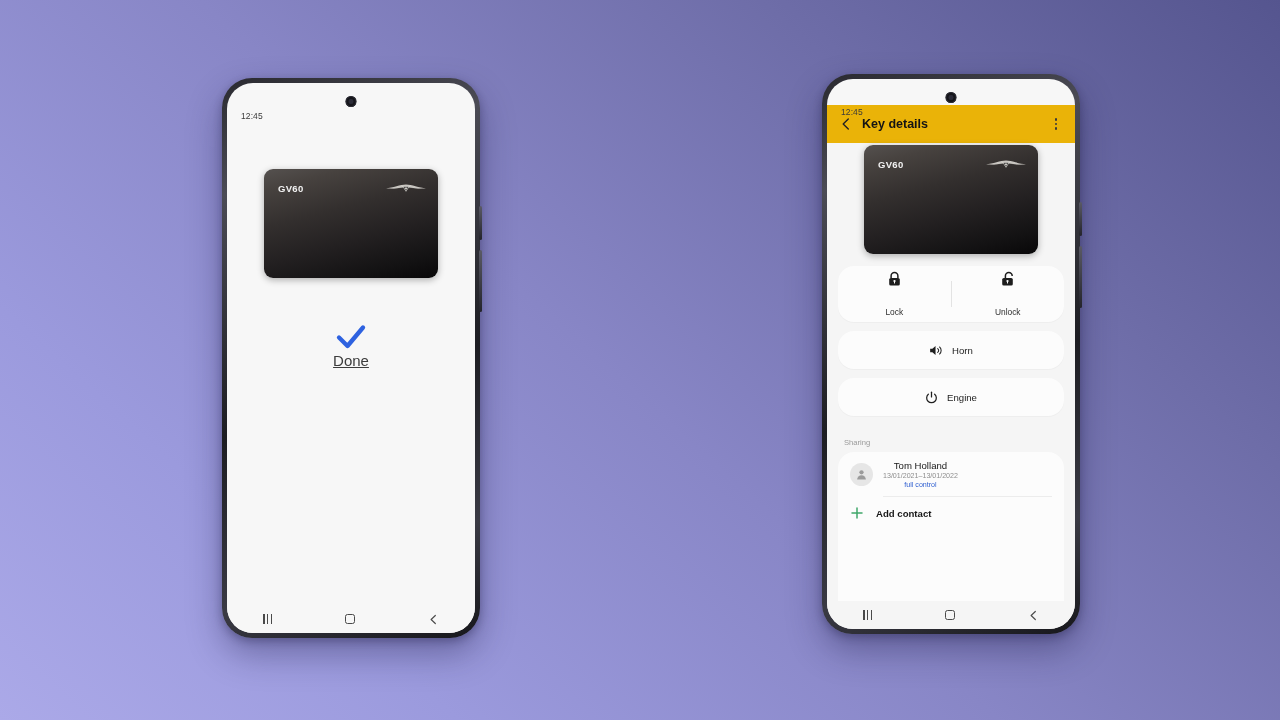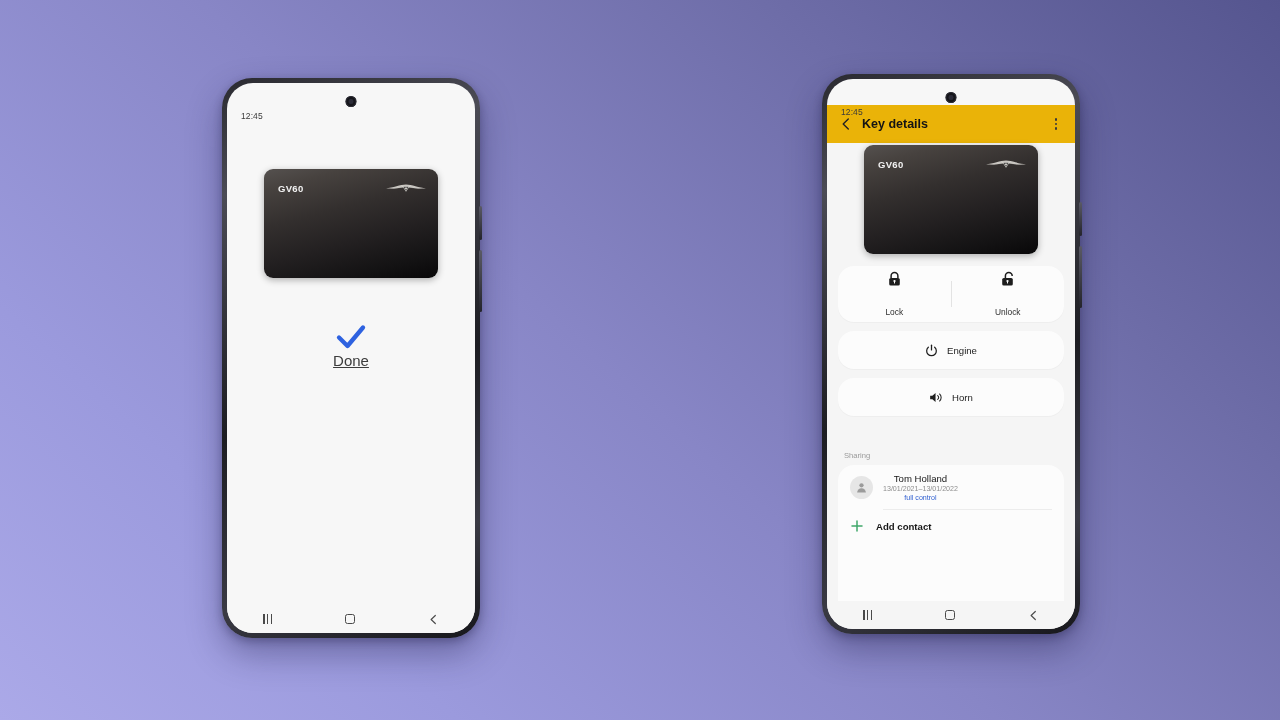--- a/index.html
+++ b/index.html
@@ -199,21 +199,21 @@
     display: flex;
     align-items: center;
     justify-content: center;
     gap: 9px;
   }
   .wide-btn .wlabel { font-size: 9.6px; color: #232323; }
 
   .sharing-head {
     font-size: 7.6px;
     color: #9a9a9a;
-    margin: 26px 0 5px 17px;
+    margin: 13px 0 5px 17px;
   }
   .share-panel {
     background: #fcfcfc;
     border-radius: 16px 16px 0 0;
     margin: 0 11px;
     flex: 1;
     padding: 0 0 0 0;
     overflow: hidden;
   }
   .contact-row {
@@ -379,34 +379,34 @@
               <path d="M5.4 7 V4.9 a3.4 3.4 0 0 1 6.8 0" fill="none" stroke="#1d1d1d" stroke-width="1.5"></path>
               <rect x="2.2" y="6.9" width="10.6" height="7.6" rx="1.6" fill="#1d1d1d"></rect>
               <circle cx="7.5" cy="10.1" r="1.15" fill="#fcfcfc"></circle>
               <rect x="7" y="10.3" width="1" height="2.3" rx="0.5" fill="#fcfcfc"></rect>
             </svg>
             <span class="lock-label">Unlock</span>
           </div>
         </div>
 
         <div class="panel wide-btn">
-          <svg width="13" height="13" viewBox="0 0 14 14">
-            <path d="M3.6 3.5 a5.2 5.2 0 1 0 6.8 0" fill="none" stroke="#1f1f1f" stroke-width="1.35" stroke-linecap="round"></path>
-            <path d="M7 1.3 V6.4" fill="none" stroke="#1f1f1f" stroke-width="1.35" stroke-linecap="round"></path>
-          </svg>
-          <span class="wlabel">Engine</span>
-        </div>
-
-        <div class="panel wide-btn">
           <svg width="14" height="13" viewBox="0 0 15 14">
             <path d="M1.2 5.2 H3.6 L7 2.2 V11.8 L3.6 8.8 H1.2 Z" fill="#1f1f1f"></path>
             <path d="M9.3 4.9 a2.6 2.6 0 0 1 0 4.2" fill="none" stroke="#1f1f1f" stroke-width="1.1" stroke-linecap="round"></path>
             <path d="M11.3 3.2 a5 5 0 0 1 0 7.6" fill="none" stroke="#1f1f1f" stroke-width="1.1" stroke-linecap="round"></path>
           </svg>
           <span class="wlabel">Horn</span>
+        </div>
+
+        <div class="panel wide-btn">
+          <svg width="13" height="13" viewBox="0 0 14 14">
+            <path d="M3.6 3.5 a5.2 5.2 0 1 0 6.8 0" fill="none" stroke="#1f1f1f" stroke-width="1.35" stroke-linecap="round"></path>
+            <path d="M7 1.3 V6.4" fill="none" stroke="#1f1f1f" stroke-width="1.35" stroke-linecap="round"></path>
+          </svg>
+          <span class="wlabel">Engine</span>
         </div>
 
         <div class="sharing-head">Sharing</div>
 
         <div class="share-panel">
           <div class="contact-row">
             <span class="avatar">
               <svg width="13" height="13" viewBox="0 0 14 14">
                 <circle cx="7" cy="4.7" r="2.3" fill="#9b9b9b"></circle>
                 <path d="M2.3 12.4 a4.7 4.7 0 0 1 9.4 0 Z" fill="#9b9b9b"></path>

